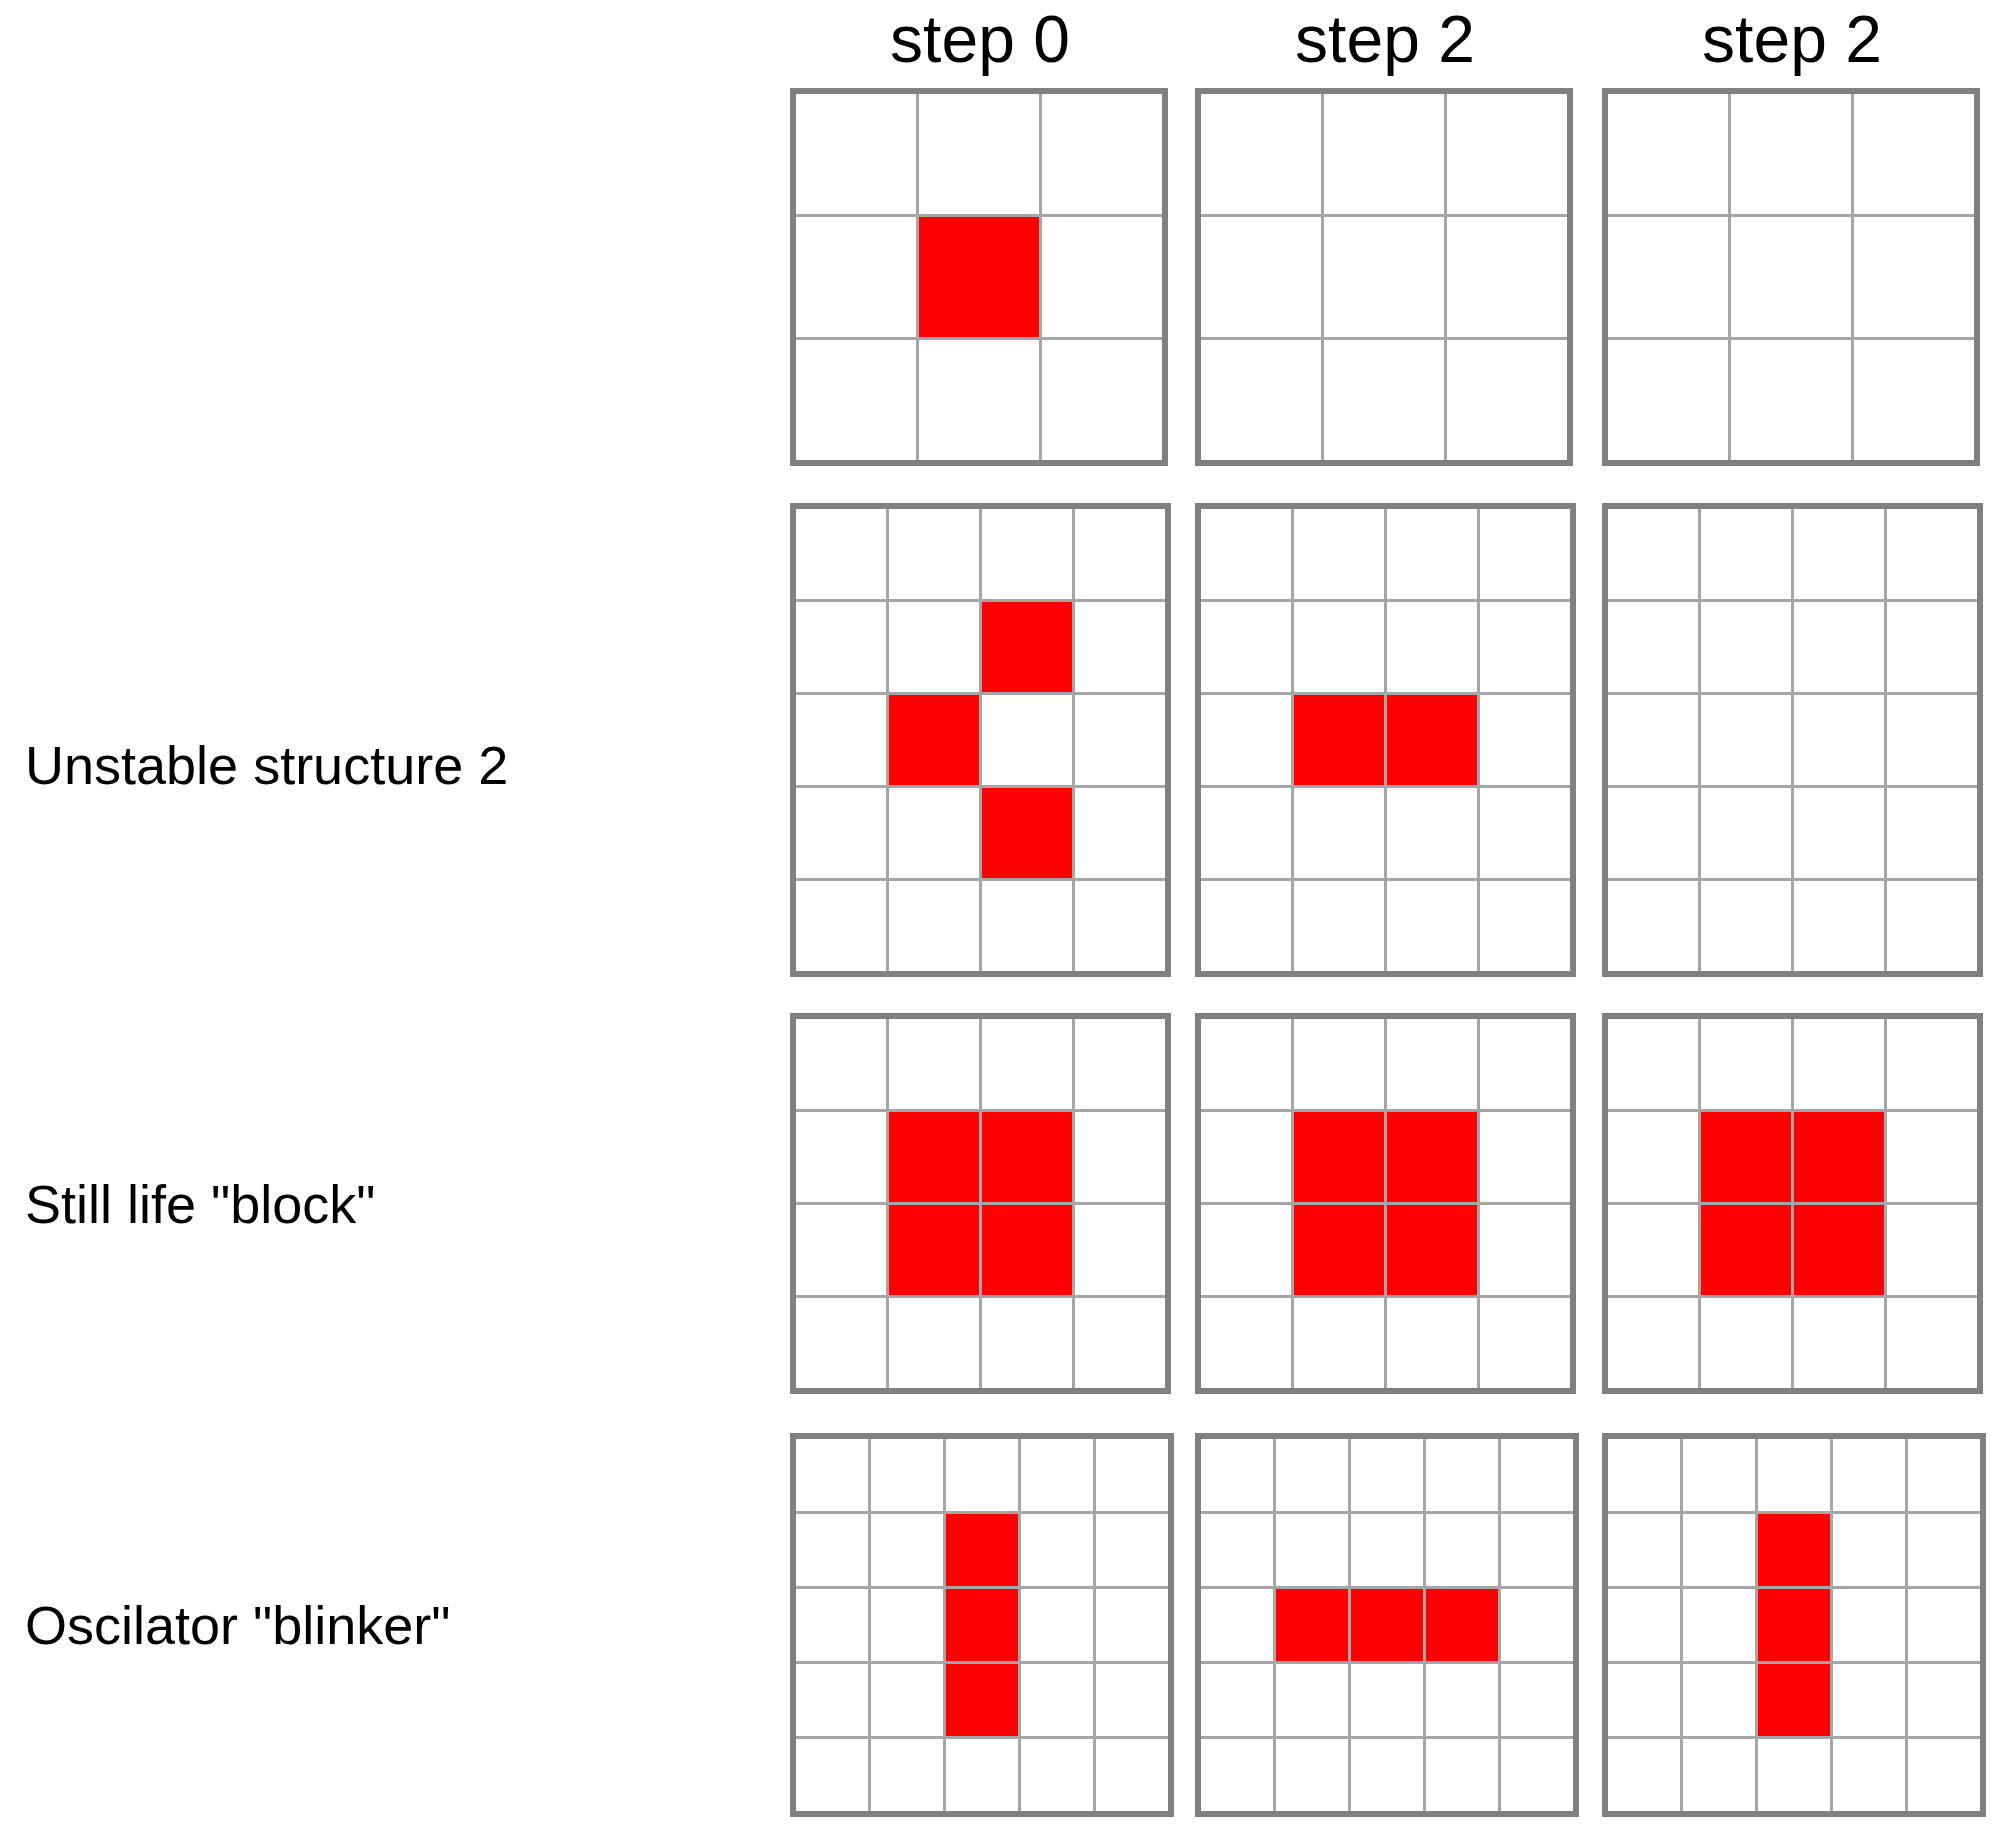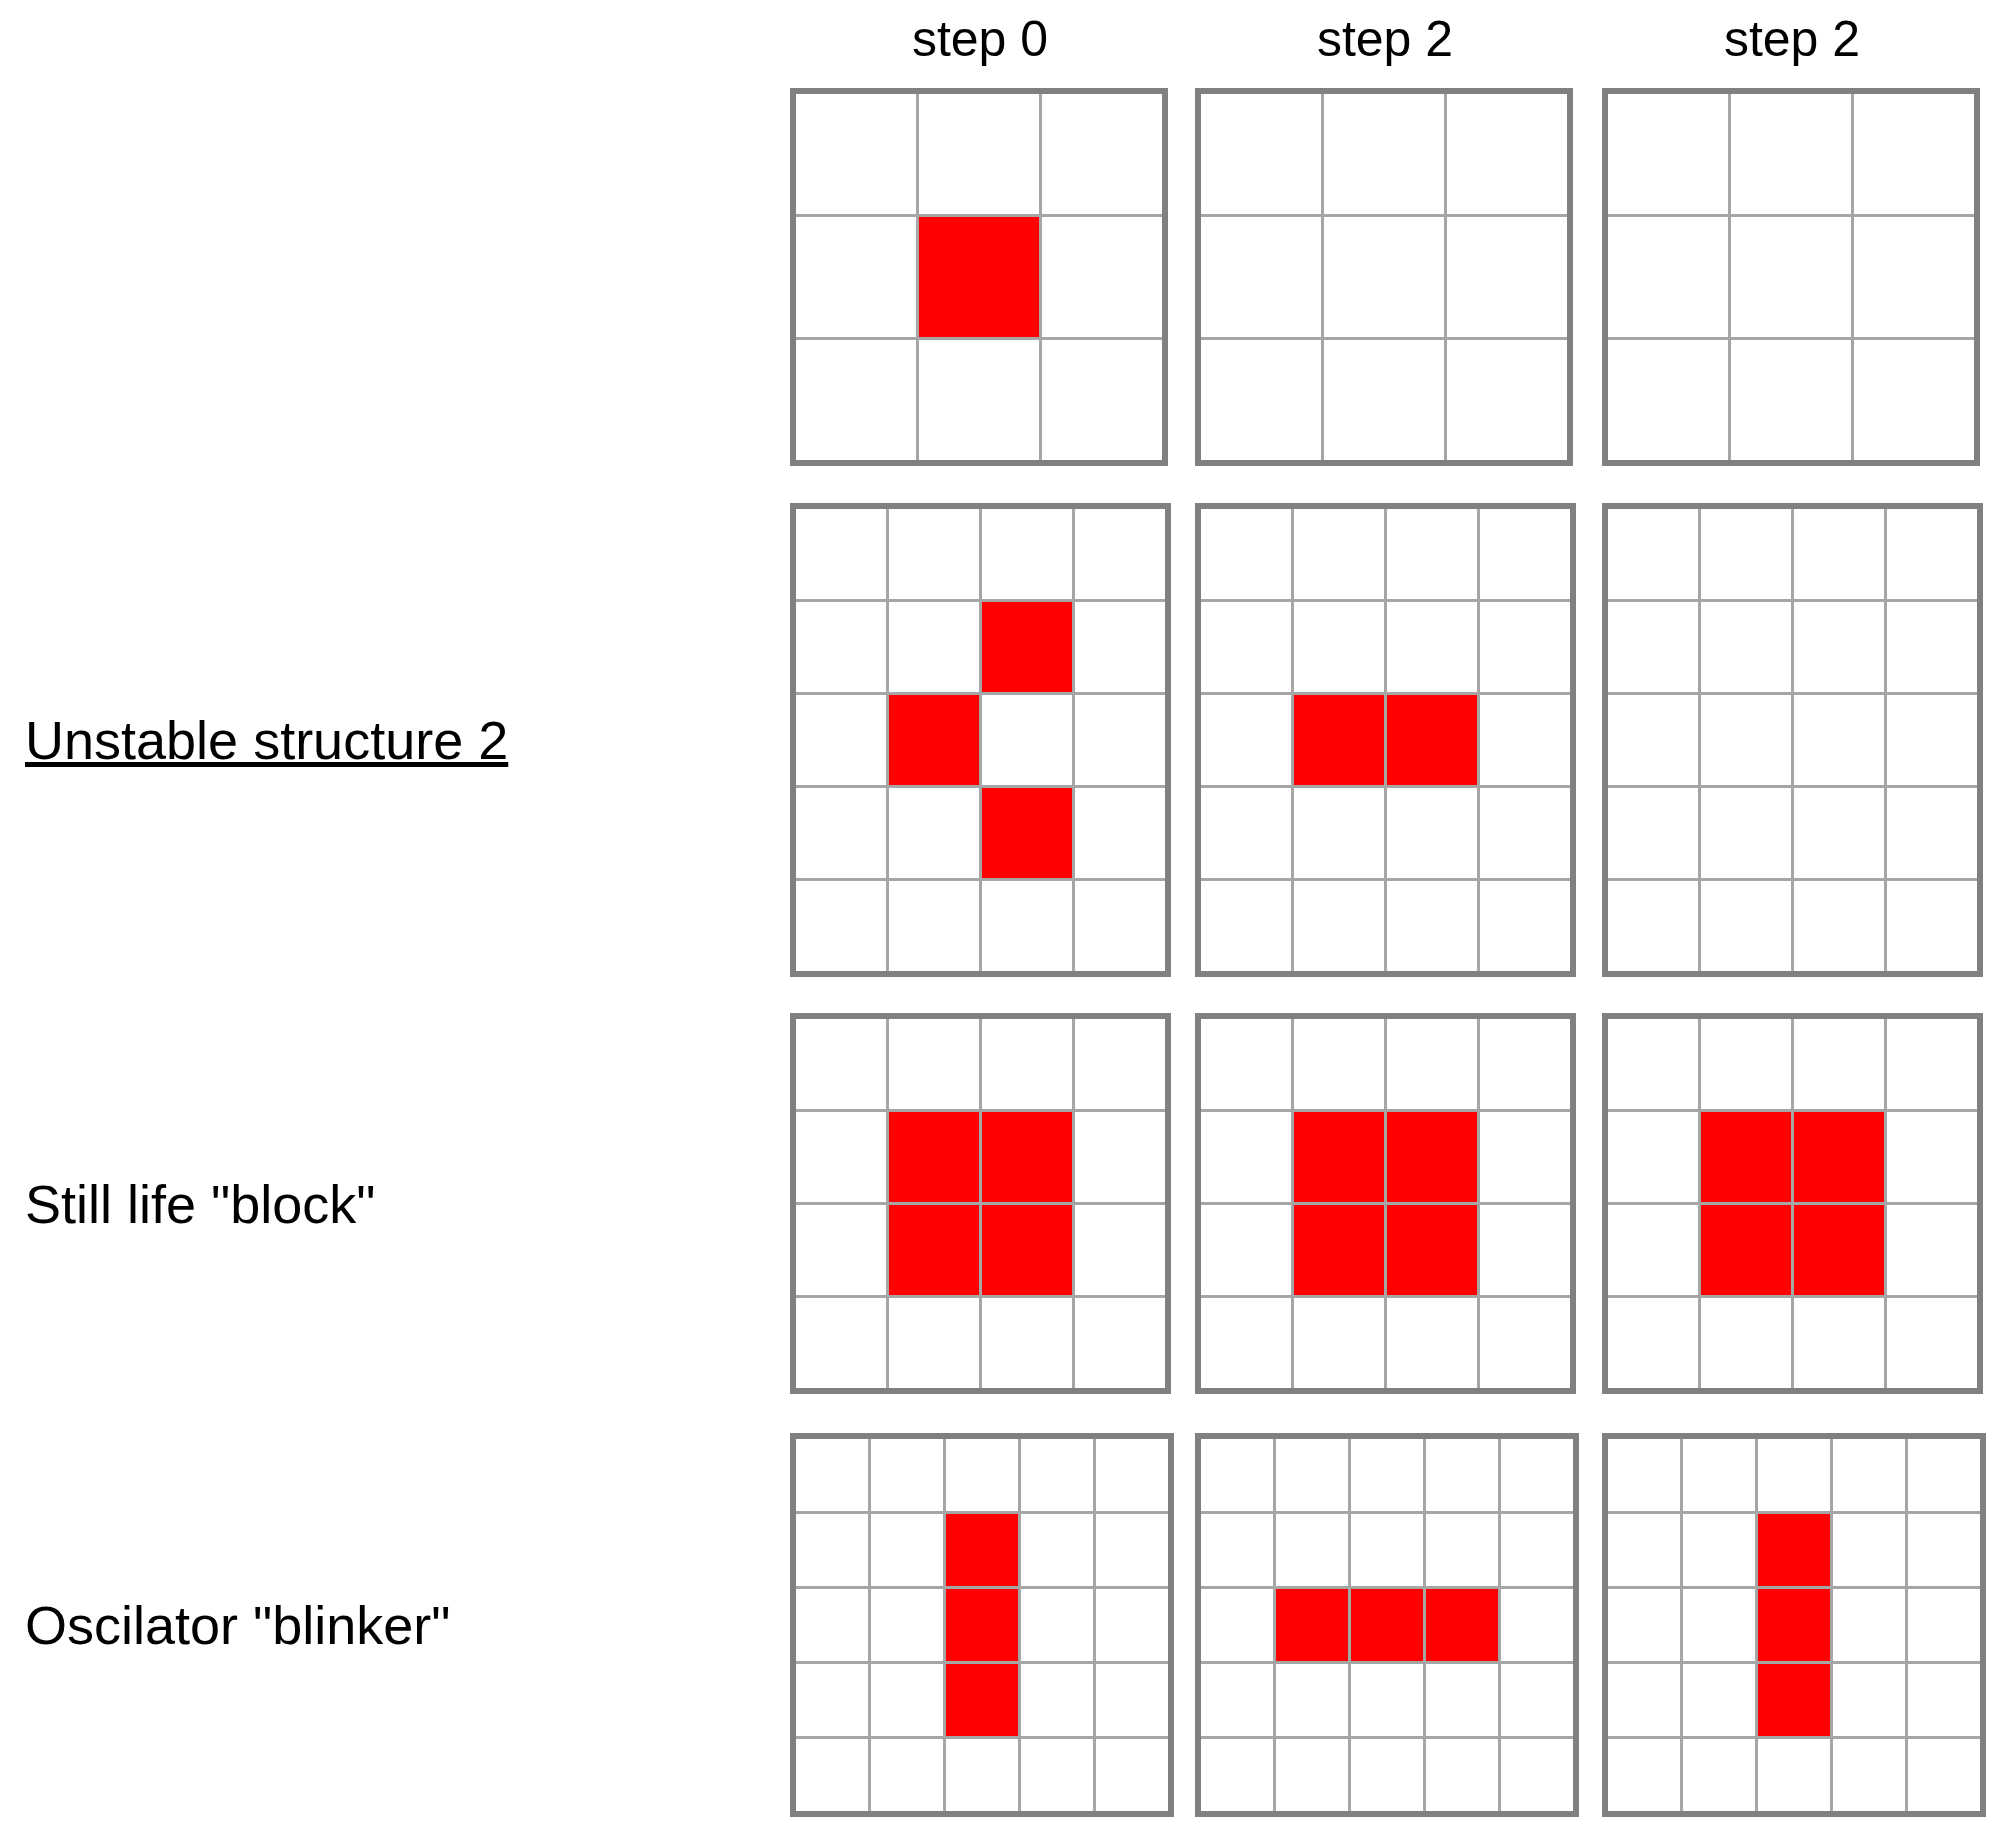--- a/index.html
+++ b/index.html
@@ -17,41 +17,41 @@
   }
 
   
   .step-header {
     position: absolute;
     top: 4px;
     width: 380px;
     height: 70px;
     line-height: 70px;
     text-align: center;
-    font-size: 50px;
+    font-size: 66px;
     color: var(--text, #000);
     white-space: nowrap;
   }
   .col-0 { left: 790px; }
   .col-1 { left: 1195px; }
   .col-2 { left: 1602px; }
 
   
   .row-label {
     position: absolute;
     left: 25px;
     width: 740px;
     display: flex;
     align-items: center;
     font-size: 54px;
     color: var(--text, #000);
     white-space: nowrap;
   }
   .label-0 { top: 88px;   height: 378px; }
-  .label-1 { top: 503px;  height: 474px; text-decoration: underline; }
+  .label-1 { top: 528px;  height: 474px; }
   .label-2 { top: 1013px; height: 381px; }
   .label-3 { top: 1433px; height: 384px; }
 
   
   .life-grid {
     position: absolute;
     display: grid;
     grid-template-columns: repeat(var(--cols, 3), var(--cell, 90px));
     grid-auto-rows: var(--cell, 90px);
     gap: 3px;

